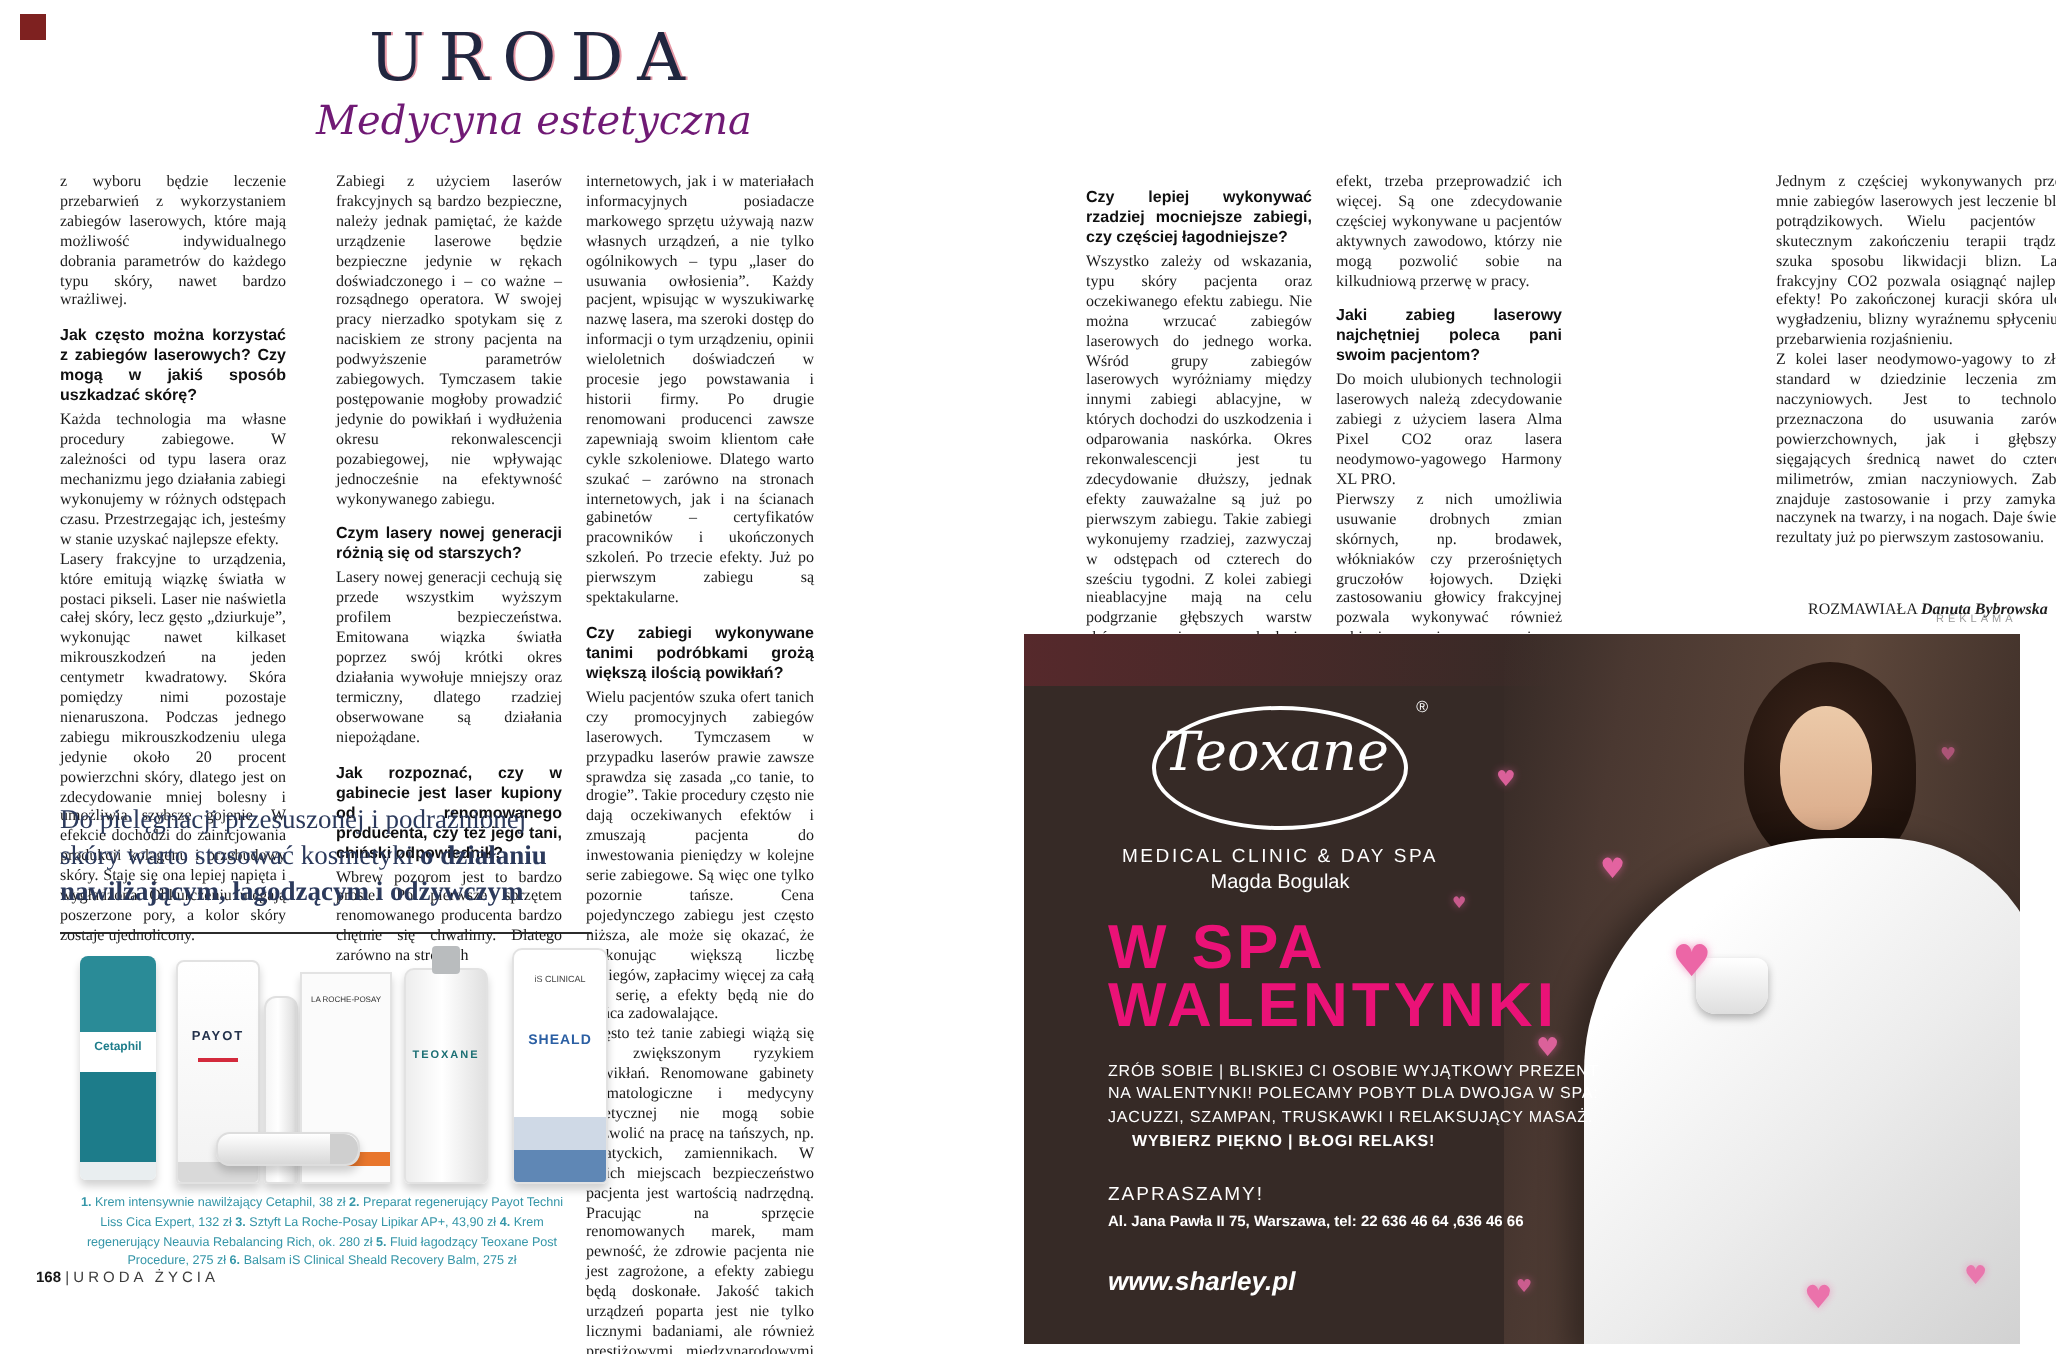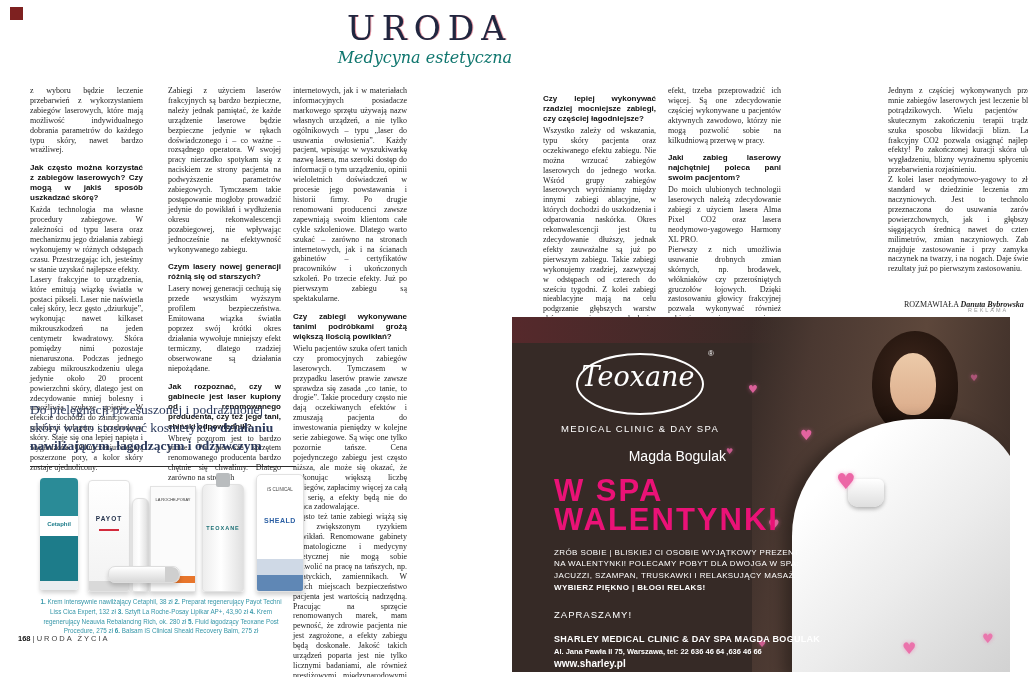--- a/index.html
+++ b/index.html
@@ -1,23 +1,23 @@
 <!DOCTYPE html>
 <html><head>
 <meta charset="utf-8">
 <style>
   html,body{margin:0;padding:0;background:#e8e8e8;}
   .page{position:relative;width:1028px;height:677px;background:#ffffff;overflow:hidden;
         font-family:"Liberation Serif", serif;color:#1b1b1b;}
   .corner{position:absolute;left:10px;top:7px;width:13px;height:13px;background:#7e2120;}
   
-  .header{position:absolute;left:2px;top:12px;width:510px;text-align:right;}
+  .header{position:absolute;left:12px;top:12px;width:510px;text-align:center;}
   .logo{font-family:"DejaVu Serif", serif;font-size:33px;letter-spacing:7px;color:#20263f;
         text-shadow:1px 0 0 rgba(200,30,60,.45);line-height:1.05;}
-  .tagline{font-family:"DejaVu Serif", serif;font-style:italic;font-size:16px;color:#0f766e;margin-top:1px;}
+  .tagline{font-family:"DejaVu Serif", serif;font-style:italic;font-size:20px;color:#701a75;margin-top:1px;}
   
   .col{position:absolute;font-size:8px;line-height:1.24;text-align:justify;}
   #c1{left:30px;top:86px;width:113px;}
   #c2{left:168px;top:86px;width:113px;}
   #c3{left:293px;top:86px;width:114px;}
   #c4{left:543px;top:86px;width:113px;}
   #c5{left:668px;top:86px;width:113px;}
   #c6{left:888px;top:86px;width:150px;}
   .para{margin:0;}
   .qhead{font-family:"Liberation Sans", sans-serif;font-weight:bold;font-size:8px;line-height:1.25;
@@ -89,28 +89,28 @@
   .cup{position:absolute;left:96px;top:162px;width:36px;height:28px;border-radius:6px 6px 10px 10px;
       background:linear-gradient(#ffffff,#dedede);box-shadow:0 2px 4px rgba(0,0,0,.3);}
   .heart{position:absolute;color:#ec66a6;text-shadow:0 0 4px rgba(236,102,166,.6);font-family:"DejaVu Sans",sans-serif;}
   .ad-content{position:absolute;left:42px;top:36px;width:300px;color:#ffffff;}
   .sharley-logo{position:relative;width:128px;height:62px;margin-left:22px;}
   .sharley-ellipse{position:absolute;left:0;top:0;width:124px;height:58px;border:2px solid #ffffff;border-radius:50%;}
   .sharley-name{position:absolute;left:0;top:8px;width:124px;text-align:center;
       font-family:"DejaVu Serif",serif;font-style:italic;font-size:27px;color:#ffffff;}
   .sharley-reg{position:absolute;right:-10px;top:-4px;font-size:8px;color:#ffffff;}
   .ad-sub1{margin-top:8px;width:172px;text-align:center;font-size:9.5px;letter-spacing:1.3px;}
-  .ad-sub2{width:172px;text-align:right;font-size:14px;margin-top:14px;}
+  .ad-sub2{width:172px;text-align:center;font-size:10px;margin-top:2px;}
   .ad-headline{margin-top:12px;color:#ea1277;font-weight:bold;font-size:31px;letter-spacing:2px;line-height:.95;}
   .ad-body{margin-top:12px;width:258px;font-size:8px;line-height:1.45;letter-spacing:.4px;}
-  .ad-body b{font-weight:bold;}
+  .ad-body b{font-weight:bold;margin-left:12px;}
   .ad-cta{margin-top:16px;font-size:9.5px;letter-spacing:1px;}
   .ad-contact-name{margin-top:14px;font-size:9px;font-weight:bold;letter-spacing:.3px;}
   .ad-address{margin-top:3px;font-size:7.5px;font-weight:bold;}
-  .ad-www{margin-top:2px;font-size:10px;font-weight:bold;}
+  .ad-www{margin-top:18px;font-size:13px;font-weight:bold;font-style:italic;}
 </style>
 </head>
 <body>
 
 <div class="page">
   <div class="corner"></div>
 
   <div class="header">
     <div class="logo">URODA</div>
     <div class="tagline">Medycyna estetyczna</div>
@@ -118,21 +118,21 @@
 
   <div class="col" id="c1">
       <p class="para">z wyboru będzie leczenie przebarwień z wykorzystaniem zabiegów laserowych, które mają możliwość indywidualnego dobrania parametrów do każdego typu skóry, nawet bardzo wrażliwej.</p>
       <h3 class="qhead">Jak często można korzystać z zabiegów laserowych? Czy mogą w jakiś sposób uszkadzać skórę?</h3>
       <p class="para">Każda technologia ma własne procedury zabiegowe. W zależności od typu lasera oraz mechanizmu jego działania zabiegi wykonujemy w różnych odstępach czasu. Przestrzegając ich, jesteśmy w stanie uzyskać najlepsze efekty.</p>
       <p class="para">Lasery frakcyjne to urządzenia, które emitują wiązkę światła w postaci pikseli. Laser nie naświetla całej skóry, lecz gęsto „dziurkuje”, wykonując nawet kilkaset mikrouszkodzeń na jeden centymetr kwadratowy. Skóra pomiędzy nimi pozostaje nienaruszona. Podczas jednego zabiegu mikrouszkodzeniu ulega jedynie około 20 procent powierzchni skóry, dlatego jest on zdecydowanie mniej bolesny i umożliwia szybsze gojenie. W efekcie dochodzi do zainicjowania produkcji kolagenu i przebudowy skóry. Staje się ona lepiej napięta i wygładzona. Obkurczeniu ulegają poszerzone pory, a kolor skóry zostaje ujednolicony.</p>
     </div>
   <div class="col" id="c2">
       <p class="para">Zabiegi z użyciem laserów frakcyjnych są bardzo bezpieczne, należy jednak pamiętać, że każde urządzenie laserowe będzie bezpieczne jedynie w rękach doświadczonego i – co ważne – rozsądnego operatora. W swojej pracy nierzadko spotykam się z naciskiem ze strony pacjenta na podwyższenie parametrów zabiegowych. Tymczasem takie postępowanie mogłoby prowadzić jedynie do powikłań i wydłużenia okresu rekonwalescencji pozabiegowej, nie wpływając jednocześnie na efektywność wykonywanego zabiegu.</p>
       <h3 class="qhead">Czym lasery nowej generacji różnią się od starszych?</h3>
-      <p class="para">Lasery nowej generacji cechują się przede wszystkim wyższym profilem bezpieczeństwa. Emitowana wiązka światła poprzez swój krótki okres działania wywołuje mniejszy efekt termiczny, dlatego rzadziej obserwowane są działania niepożądane.</p>
+      <p class="para">Lasery nowej generacji cechują się przede wszystkim wyższym profilem bezpieczeństwa. Emitowana wiązka światła poprzez swój krótki okres działania wywołuje mniejszy oraz termiczny, dlatego rzadziej obserwowane są działania niepożądane.</p>
       <h3 class="qhead">Jak rozpoznać, czy w gabinecie jest laser kupiony od renomowanego producenta, czy też jego tani, chiński odpowiednik?</h3>
       <p class="para">Wbrew pozorom jest to bardzo proste. Po pierwsze sprzętem renomowanego producenta bardzo chętnie się chwalimy. Dlatego zarówno na stronach</p>
     </div>
   <div class="col" id="c3">
       <p class="para">internetowych, jak i w materiałach informacyjnych posiadacze markowego sprzętu używają nazw własnych urządzeń, a nie tylko ogólnikowych – typu „laser do usuwania owłosienia”. Każdy pacjent, wpisując w wyszukiwarkę nazwę lasera, ma szeroki dostęp do informacji o tym urządzeniu, opinii wieloletnich doświadczeń w procesie jego powstawania i historii firmy. Po drugie renomowani producenci zawsze zapewniają swoim klientom całe cykle szkoleniowe. Dlatego warto szukać – zarówno na stronach internetowych, jak i na ścianach gabinetów – certyfikatów pracowników i ukończonych szkoleń. Po trzecie efekty. Już po pierwszym zabiegu są spektakularne.</p>
       <h3 class="qhead">Czy zabiegi wykonywane tanimi podróbkami grożą większą ilością powikłań?</h3>
       <p class="para">Wielu pacjentów szuka ofert tanich czy promocyjnych zabiegów laserowych. Tymczasem w przypadku laserów prawie zawsze sprawdza się zasada „co tanie, to drogie”. Takie procedury często nie dają oczekiwanych efektów i zmuszają pacjenta do inwestowania pieniędzy w kolejne serie zabiegowe. Są więc one tylko pozornie tańsze. Cena pojedynczego zabiegu jest często niższa, ale może się okazać, że wykonując większą liczbę zabiegów, zapłacimy więcej za całą ich serię, a efekty będą nie do końca zadowalające.</p>
       <p class="para">Często też tanie zabiegi wiążą się ze zwiększonym ryzykiem powikłań. Renomowane gabinety dermatologiczne i medycyny estetycznej nie mogą sobie pozwolić na pracę na tańszych, np. azjatyckich, zamiennikach. W takich miejscach bezpieczeństwo pacjenta jest wartością nadrzędną. Pracując na sprzęcie renomowanych marek, mam pewność, że zdrowie pacjenta nie jest zagrożone, a efekty zabiegu będą doskonałe. Jakość takich urządzeń poparta jest nie tylko licznymi badaniami, ale również prestiżowymi, międzynarodowymi certyfikatami. Dodatkowo renomowani producenci i dystrybutorzy aparatury medycznej zapewniają szkolenia, nielimitowany serwis i przeglądy urządzeń laserowych. Dlatego każdy zabieg wykonywany jest na w pełni sprawnym i niezawodnym urządzeniu laserowym.</p>
     </div>
   <div class="col" id="c4">
@@ -219,21 +219,20 @@
       <div class="ad-sub1">MEDICAL CLINIC &amp; DAY SPA</div>
       <div class="ad-sub2">Magda Bogulak</div>
       <div class="ad-headline">
         <div>W SPA</div>
         <div>WALENTYNKI</div>
       </div>
       <div class="ad-body">
         <span>ZRÓB SOBIE | BLISKIEJ CI OSOBIE WYJĄTKOWY PREZENT NA WALENTYNKI! POLECAMY POBYT DLA DWOJGA W SPA: JACUZZI, SZAMPAN, TRUSKAWKI I RELAKSUJĄCY MASAŻ. </span><b>WYBIERZ PIĘKNO | BŁOGI RELAKS!</b>
       </div>
       <div class="ad-cta">ZAPRASZAMY!</div>
-      <div class="ad-contact-name">SHARLEY MEDICAL CLINIC &amp; DAY SPA MAGDA BOGULAK</div>
       <div class="ad-address">Al. Jana Pawła II 75, Warszawa, tel: 22 636 46 64 ,636 46 66</div>
       <div class="ad-www">www.sharley.pl</div>
     </div>
   </div>
 
   <div class="footer">
     <span class="num">168</span>
     <span>|</span>
     <span class="mag">URODA ŻYCIA</span>
   </div>

